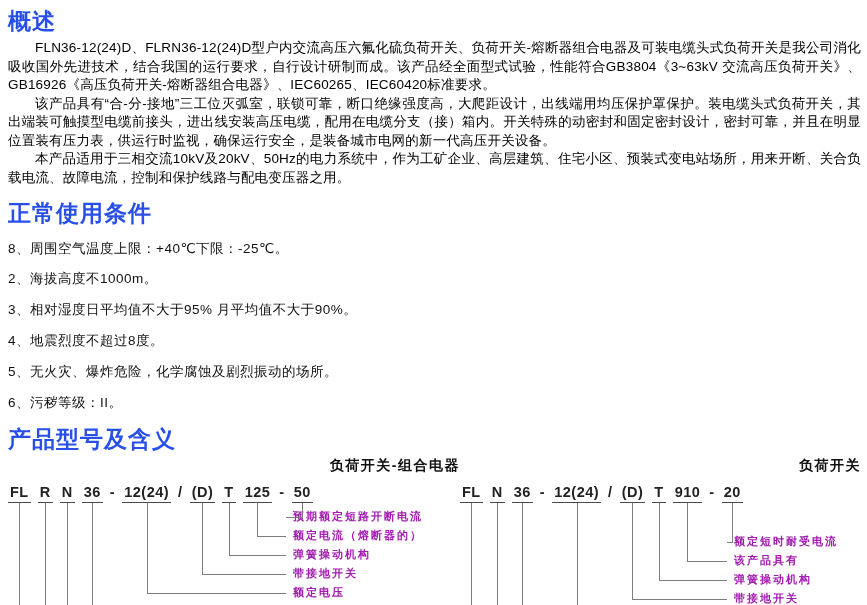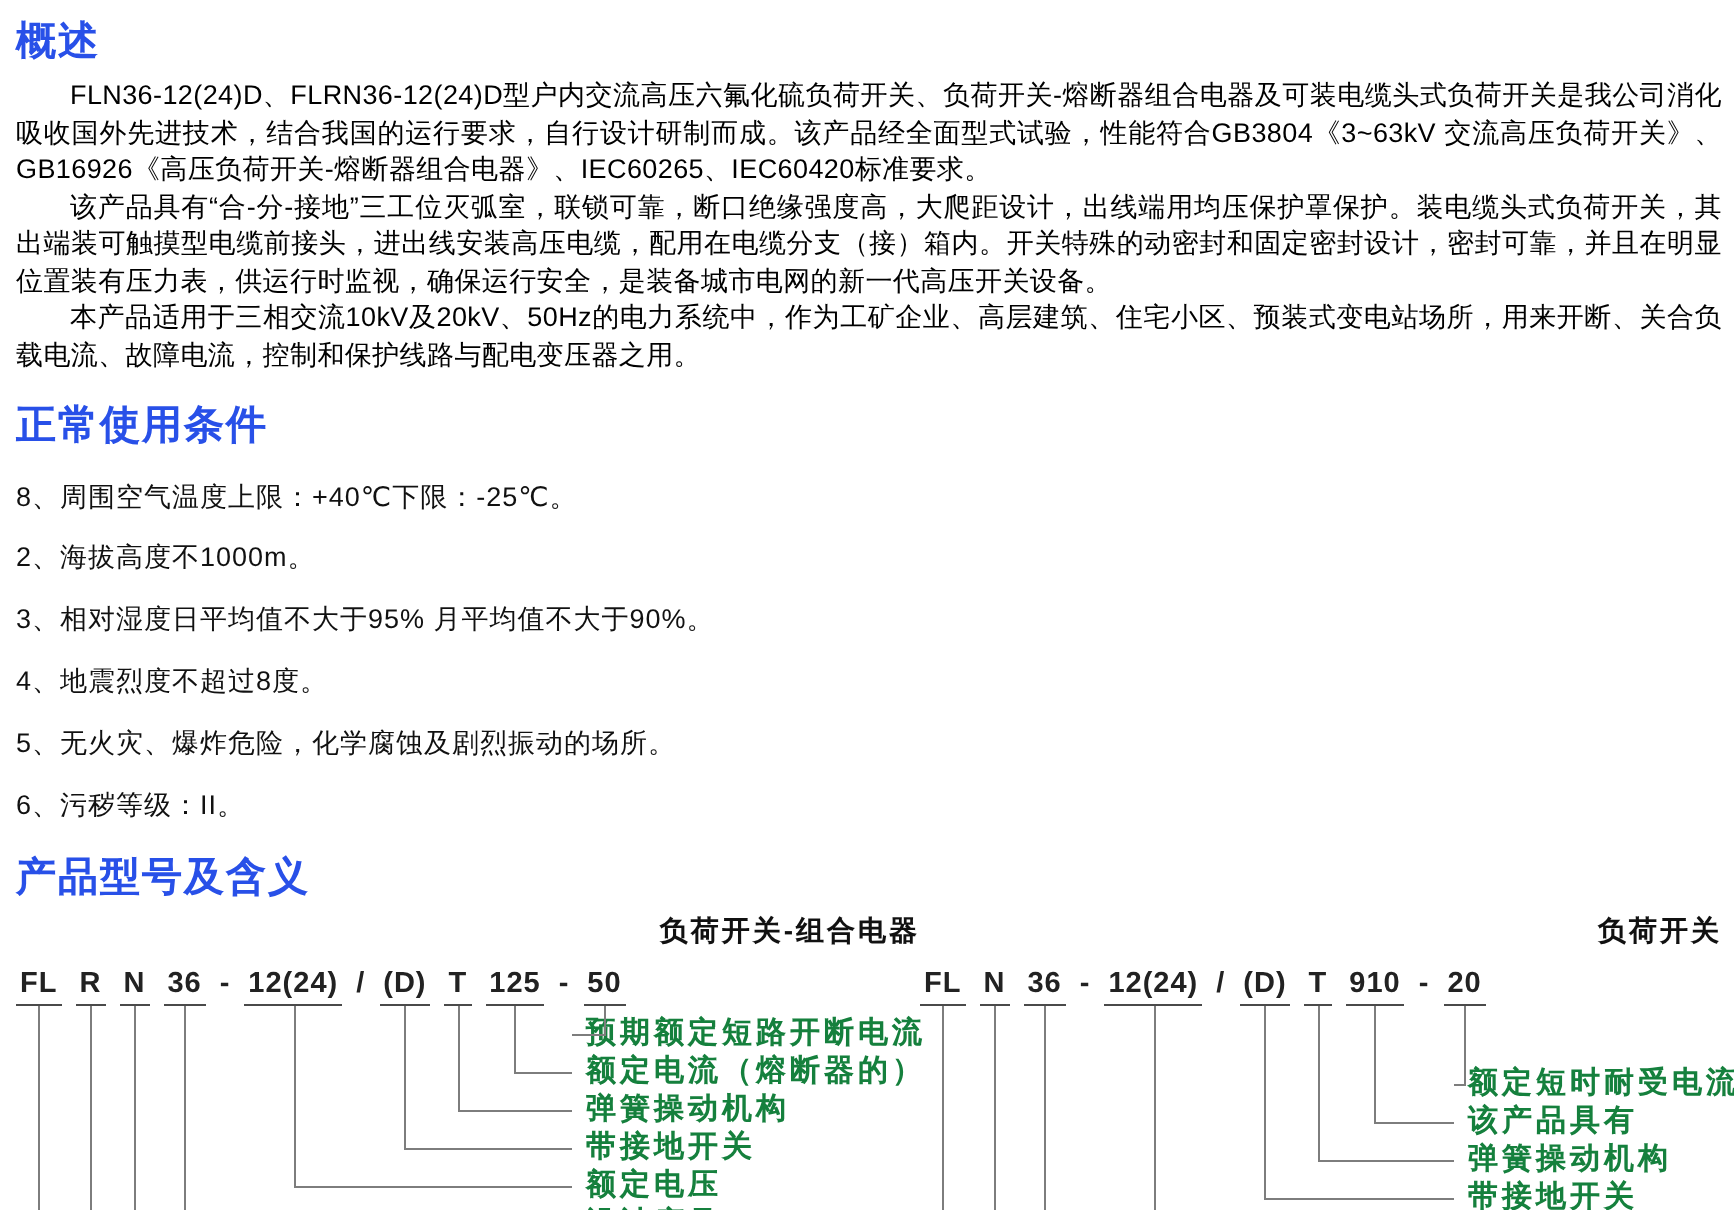--- a/index.html
+++ b/index.html
@@ -5,21 +5,21 @@
   html,body { margin:0; padding:0; background:#ffffff; }
   body {
     width:867px; height:605px; overflow:hidden;
     font-family:"Liberation Sans","DejaVu Sans",sans-serif;
     color:#111111;
   }
   .page { position:relative; width:867px; height:605px; box-sizing:border-box; padding:8px 6px 0 8px; }
 
   .sec-title {
     margin:0; padding:0;
-    font-size:20px; font-weight:bold; letter-spacing:1px;
+    font-size:23px; font-weight:bold; letter-spacing:1px;
     color:#2850e8; line-height:26px;
   }
 
   .para-block { margin-top:5px; }
   .body-text {
     margin:0; font-size:13.5px; line-height:18.5px;
     text-indent:2em; text-align:justify; letter-spacing:0.2px; color:#000000;
   }
 
   .conditions { margin-top:13px; }
@@ -40,21 +40,21 @@
     font-size:14.5px; font-weight:bold; letter-spacing:0.5px; color:#222;
     line-height:16px;
   }
   .tok { white-space:pre; }
   .tok.u { border-bottom:1.5px solid #4a4a4a; padding:0 2px 2px 2px; }
 
   .diagram-body { position:relative; width:100%; }
   .diagram-body svg { position:absolute; left:0; top:0; }
   .dlabel {
     position:absolute; white-space:nowrap;
-    font-size:15px; font-weight:bold; letter-spacing:2px; color:#15803d;
+    font-size:11px; font-weight:bold; letter-spacing:2px; color:#a21caf;
     line-height:15px;
   }
 </style>
 </head>
 <body>
 
 <div class="page">
 
   <section class="overview">
     <h1 class="sec-title">概述</h1>

